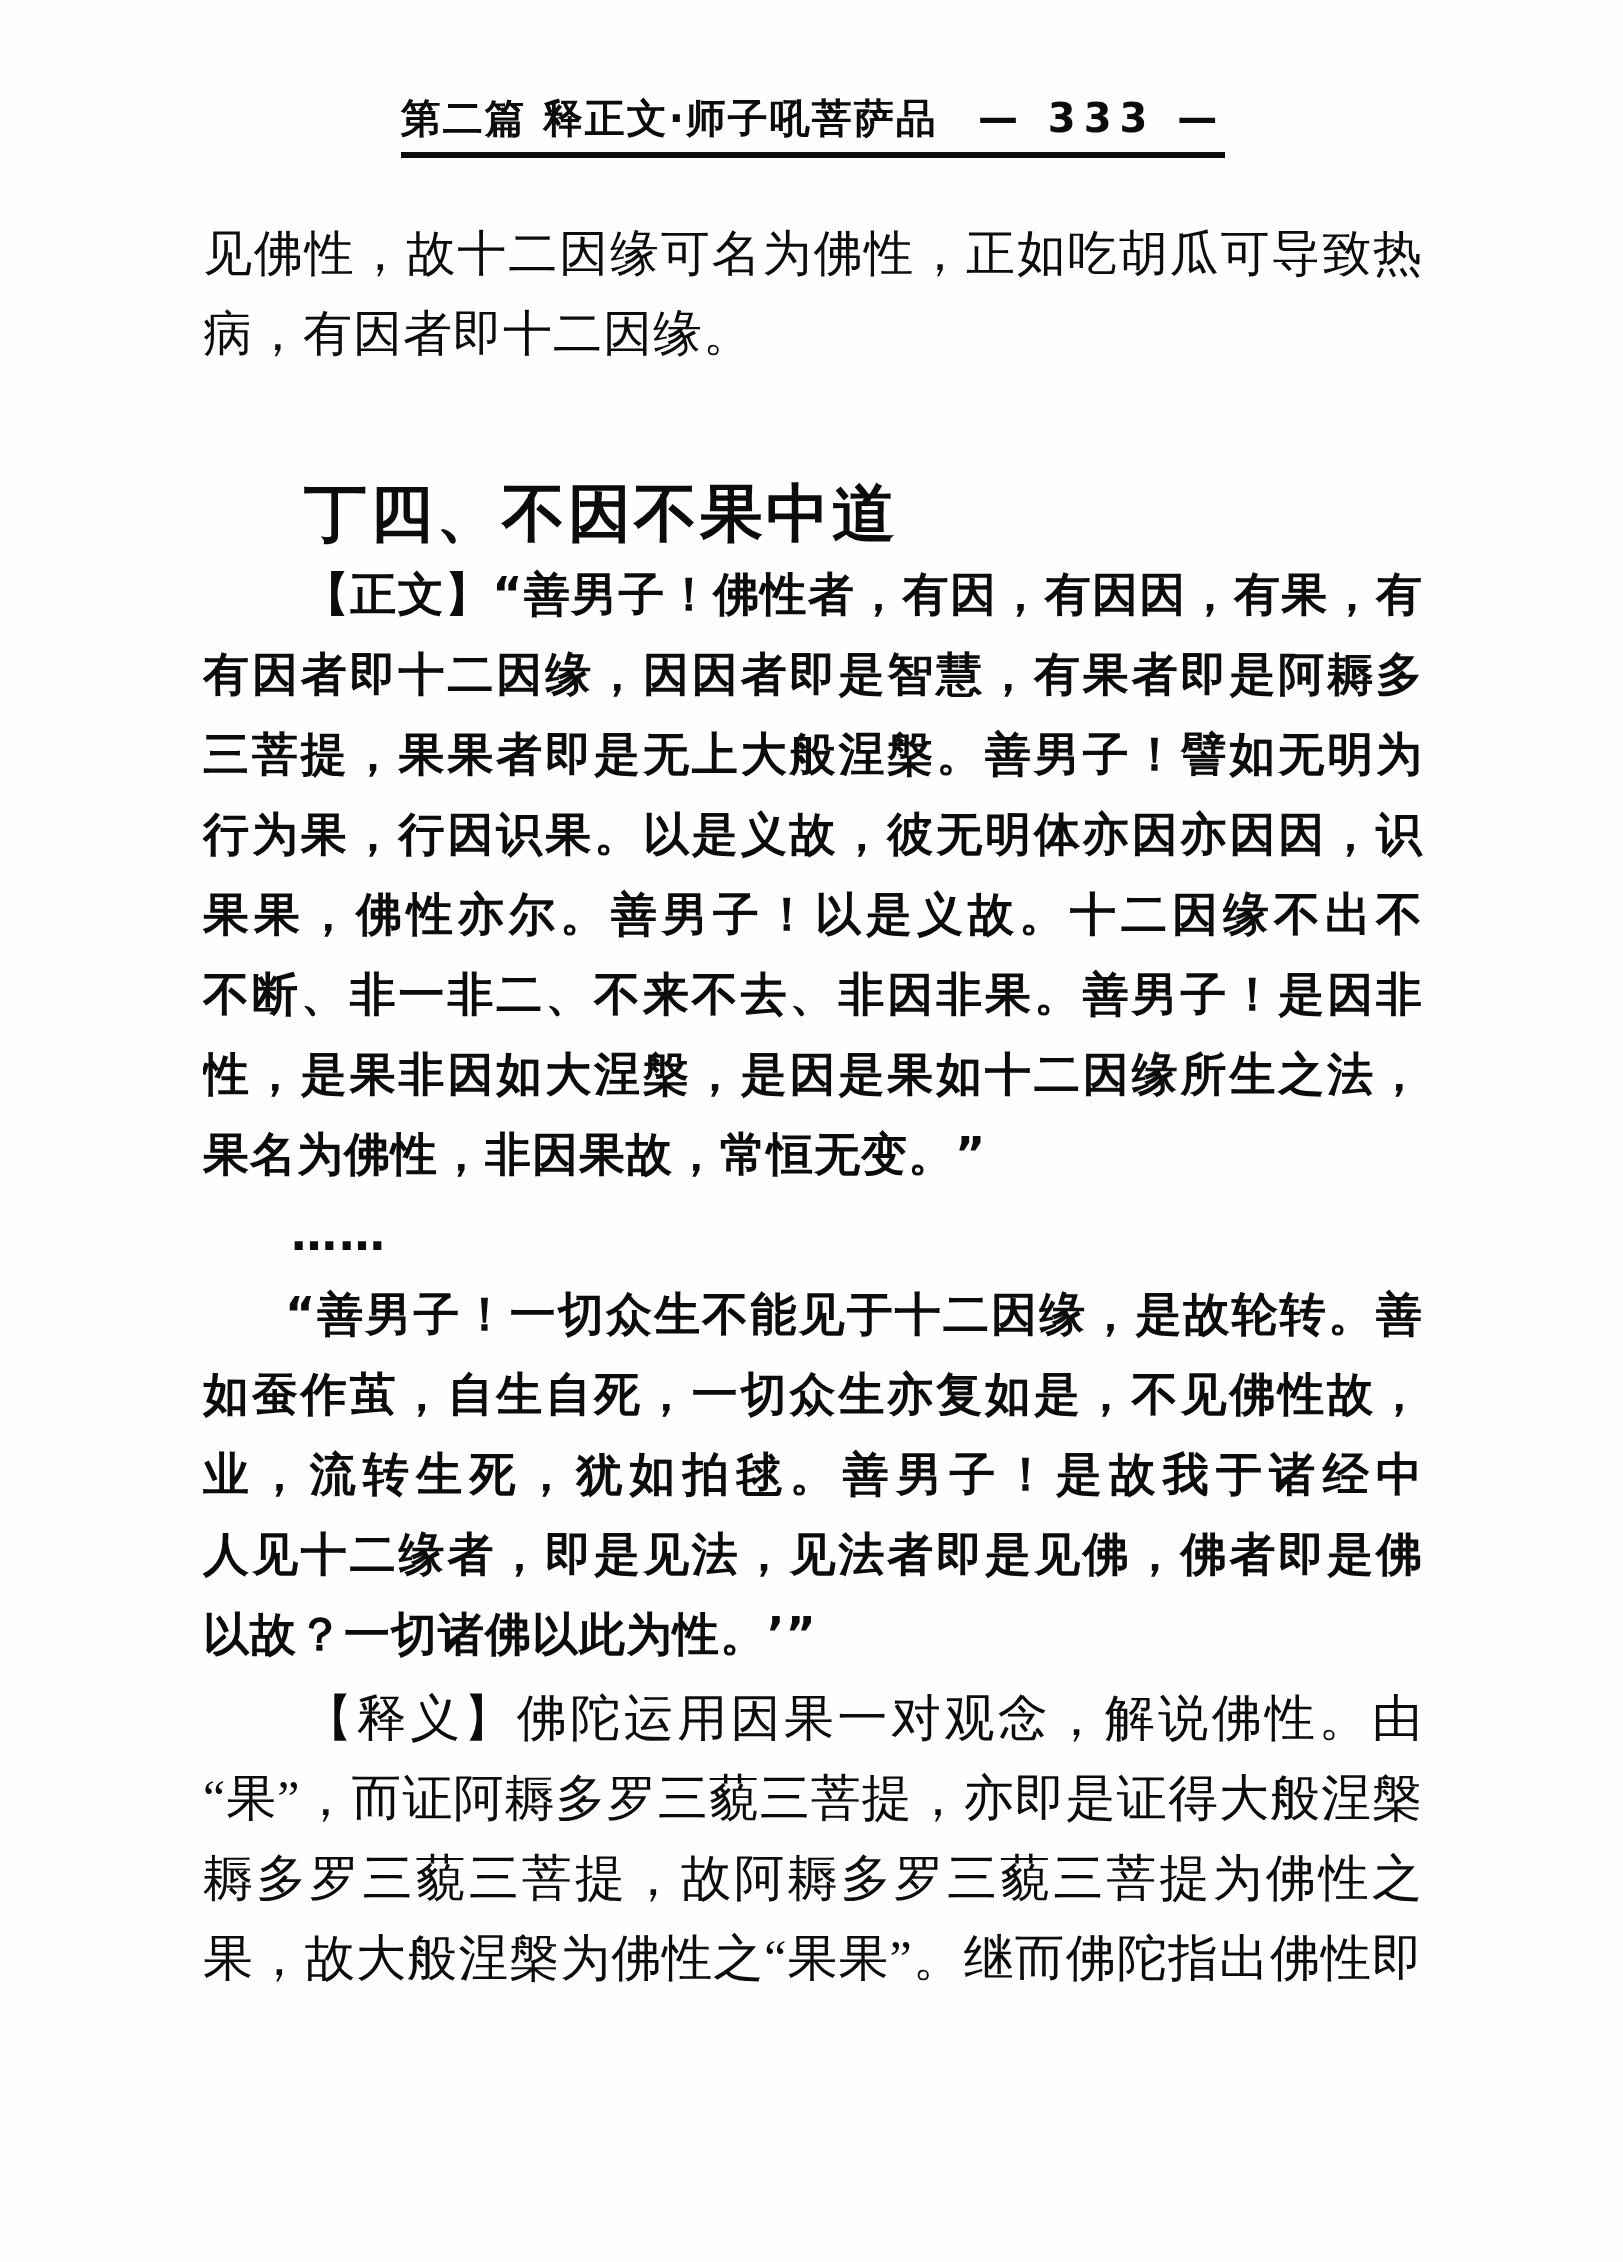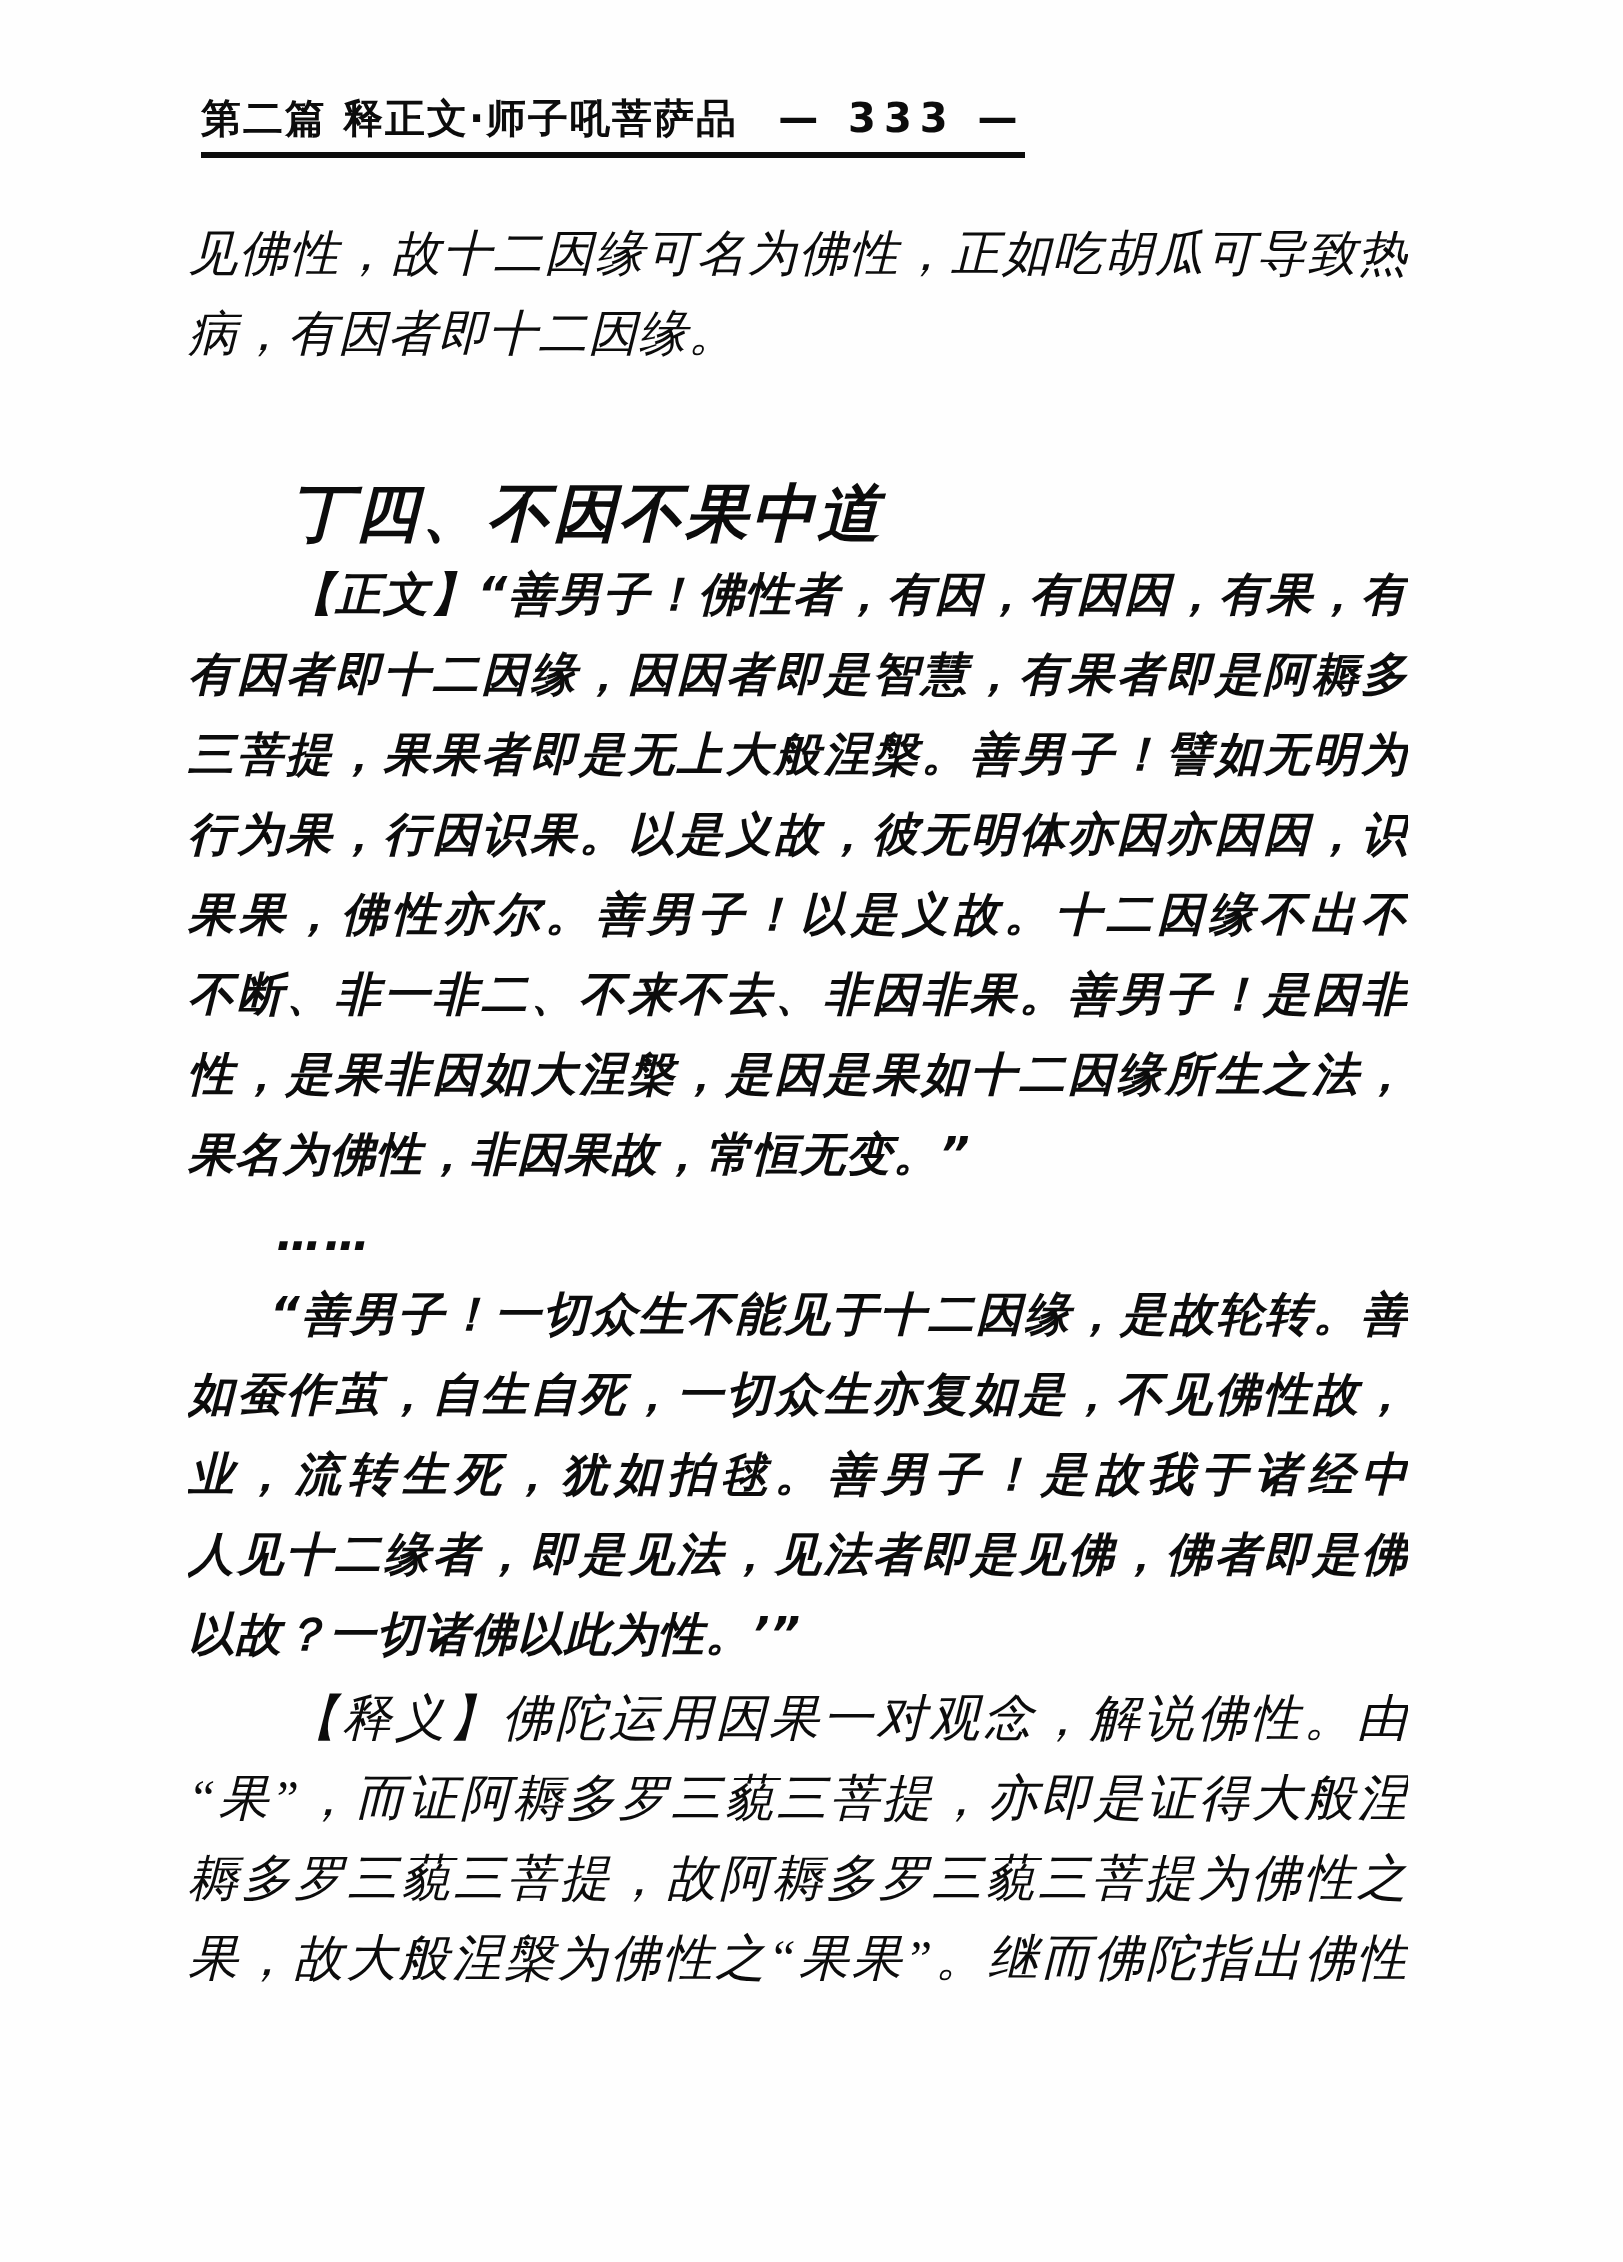--- a/index.html
+++ b/index.html
@@ -15,21 +15,21 @@
     overflow: hidden;
     font-family: "Liberation Serif", "DejaVu Serif", serif;
   }
 
   
   .header {
     position: absolute;
     top: 0;
     left: 201px;
     right: 199px;
-    text-align: left;
+    text-align: center;
     padding-top: 96px;
   }
   .header-inner {
     display: inline-block;
     border-bottom: 6px solid #0c0c0c;
     padding-bottom: 12px;
     font-family: "DejaVu Sans", "Liberation Sans", sans-serif;
     font-weight: 700;
     font-size: 40px;
     line-height: 1.1;
@@ -38,24 +38,23 @@
   }
   .header-page {
     display: inline-block;
     margin-left: 40px;
     letter-spacing: 8px;
   }
 
   
   .content {
     position: absolute;
-    left: 188px;
+    left: 203px;
     top: 214px;
     width: 1220px;
-    font-style: italic;
   }
 
   .line {
     font-size: 49px;
     line-height: 80px;
     height: 80px;
     text-align: justify;
     text-align-last: justify;
     text-justify: inter-character;
     letter-spacing: 1px;

